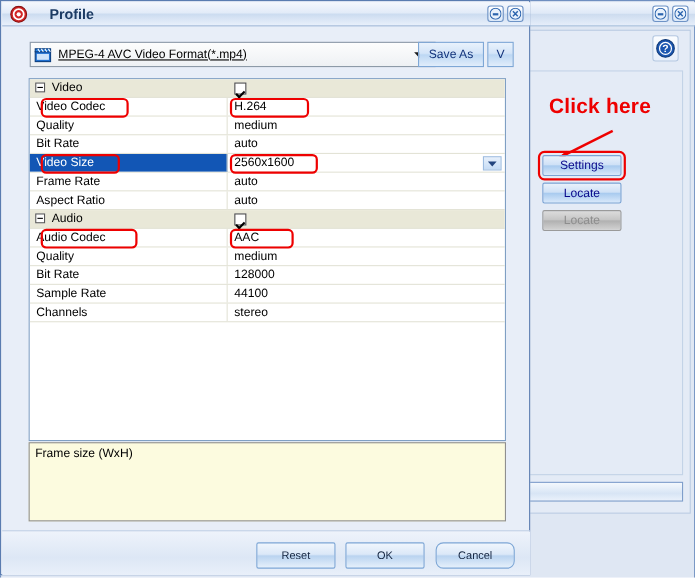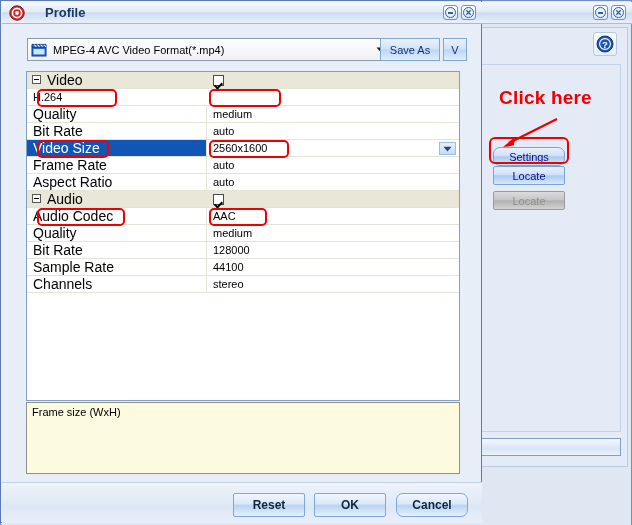--- a/index.html
+++ b/index.html
@@ -104,21 +104,21 @@
     border: 1px solid #6e93c6;
     display: flex; align-items: center; justify-content: center;
   }
 
   
   .profile-row { position: absolute; left: 26px; top: 37px; }
   .profile-select {
     position: absolute; left: 0; top: 0; width: 369px; height: 23px;
     background: linear-gradient(to bottom,#fdfdfd,#eef1f4);
     border: 1px solid #8d9aa8;
-    display: flex; align-items: center;
+    display: flex; align-items: center; text-decoration: underline;
   }
   .profile-select .clap { margin-left: 3px; width: 16px; height: 16px; flex: 0 0 16px; }
   .profile-select .ptext { margin-left: 6px; font-size: 11px; color: #000; }
   .profile-select .parrow {
     position: absolute; right: 3px; top: 3px; width: 22px; height: 15px;
     display: flex; align-items: center; justify-content: center;
   }
   .savebtn {
     position: absolute; left: 353px; top: 0px; width: 60px; height: 23px;
     background: linear-gradient(to bottom,#e9f2fc 0%,#d3e4f8 45%,#bcd7f3 52%,#e1edfb 100%);
@@ -141,21 +141,21 @@
     border: 1px solid #7f9fc4;
     overflow: hidden;
   }
   .grow { position: relative; height: 17px; display: flex; border-bottom: 1px solid #e3e3d6; }
   .grow.cat { background: #e9e8d8; }
   .gname {
     width: 180px; flex: 0 0 180px; height: 100%;
     display: flex; align-items: center;
     padding-left: 6px;
     border-right: 1px solid #e3e3d6;
-    font-size: 14px; color: #000;
+    font-size: 11px; color: #000;
     position: relative;
   }
   .grow.cat .gname { padding-left: 20px; border-right: none; }
   .gval {
     flex: 1; height: 100%; display: flex; align-items: center; padding-left: 6px;
     font-size: 11px; color: #000; position: relative;
   }
   .grow.sel .gname { background: #1256b5; color: #ffffff; text-align: right; }
   .expander {
     position: absolute; left: 5px; top: 3px; width: 9px; height: 9px;
@@ -201,21 +201,21 @@
   .dlg-footer {
     position: absolute; left: 1px; top: 481px; width: 480px; height: 41px;
     background: linear-gradient(to bottom,#eef3fb,#dde7f5 60%,#e9f0fa);
     border-top: 1px solid #c3d2e6;
   }
   .dbtn {
     position: absolute; top: 10px; width: 72px; height: 24px;
     background: linear-gradient(to bottom,#f0f6fd 0%,#dbe8f8 45%,#b9d3f0 52%,#e6f0fb 100%);
     border: 1px solid #7ea7d6; border-radius: 2px;
     display: flex; align-items: center; justify-content: center;
-    font-size: 12px; color: #12233f; font-weight: bold;
+    font-size: 10px; color: #12233f;
   }
 </style>
 </head>
 <body>
 
 <div id="root">
 
   <div class="host-window">
     <div class="host-titlebar">
       <div class="host-winbtns">
@@ -250,21 +250,21 @@
       <div class="host-statusbar"></div>
     </div>
   </div>
 
   <div class="panel-click-here">Click here</div>
   <svg class="arrow-svg" width="70" height="35" viewBox="0 0 70 35">
     <line x1="62" y1="4" x2="14" y2="28" stroke="#ee0000" stroke-width="2.2"></line>
     <polygon points="8,32 20,22 19,30 16,31" fill="#ee0000"></polygon>
   </svg>
 
-  <div class="side-btn" style="top:147px;border-radius:7px;">Settings</div>
+  <div class="side-btn" style="top:141px;">Settings</div>
   <div class="settings-highlight"></div>
   <div class="side-btn" style="top:166px;">Locate</div>
   <div class="side-btn disabled" style="top:191px;">Locate</div>
 
   <div class="dialog">
 
     <div class="dlg-titlebar">
       <div class="dlg-title-icon">
         <svg width="16" height="16" viewBox="0 0 16 16">
           <circle cx="8" cy="8" r="7.2" fill="#d32626" stroke="#8a1212" stroke-width="1"></circle>
@@ -314,20 +314,23 @@
         <div class="grow cat">
           <div class="gname">
             <span class="expander"></span>
             <span>Video</span>
           </div>
           <div class="gval">
             <span class="chk"></span>
           </div>
         </div>
         <div class="grow">
+          <div class="gname">
+            <span>Video Codec</span>
+          </div>
           <div class="gval">
             <span>H.264</span>
           </div>
         </div>
         <div class="grow">
           <div class="gname">
             <span>Quality</span>
           </div>
           <div class="gval">
             <span>medium</span>

